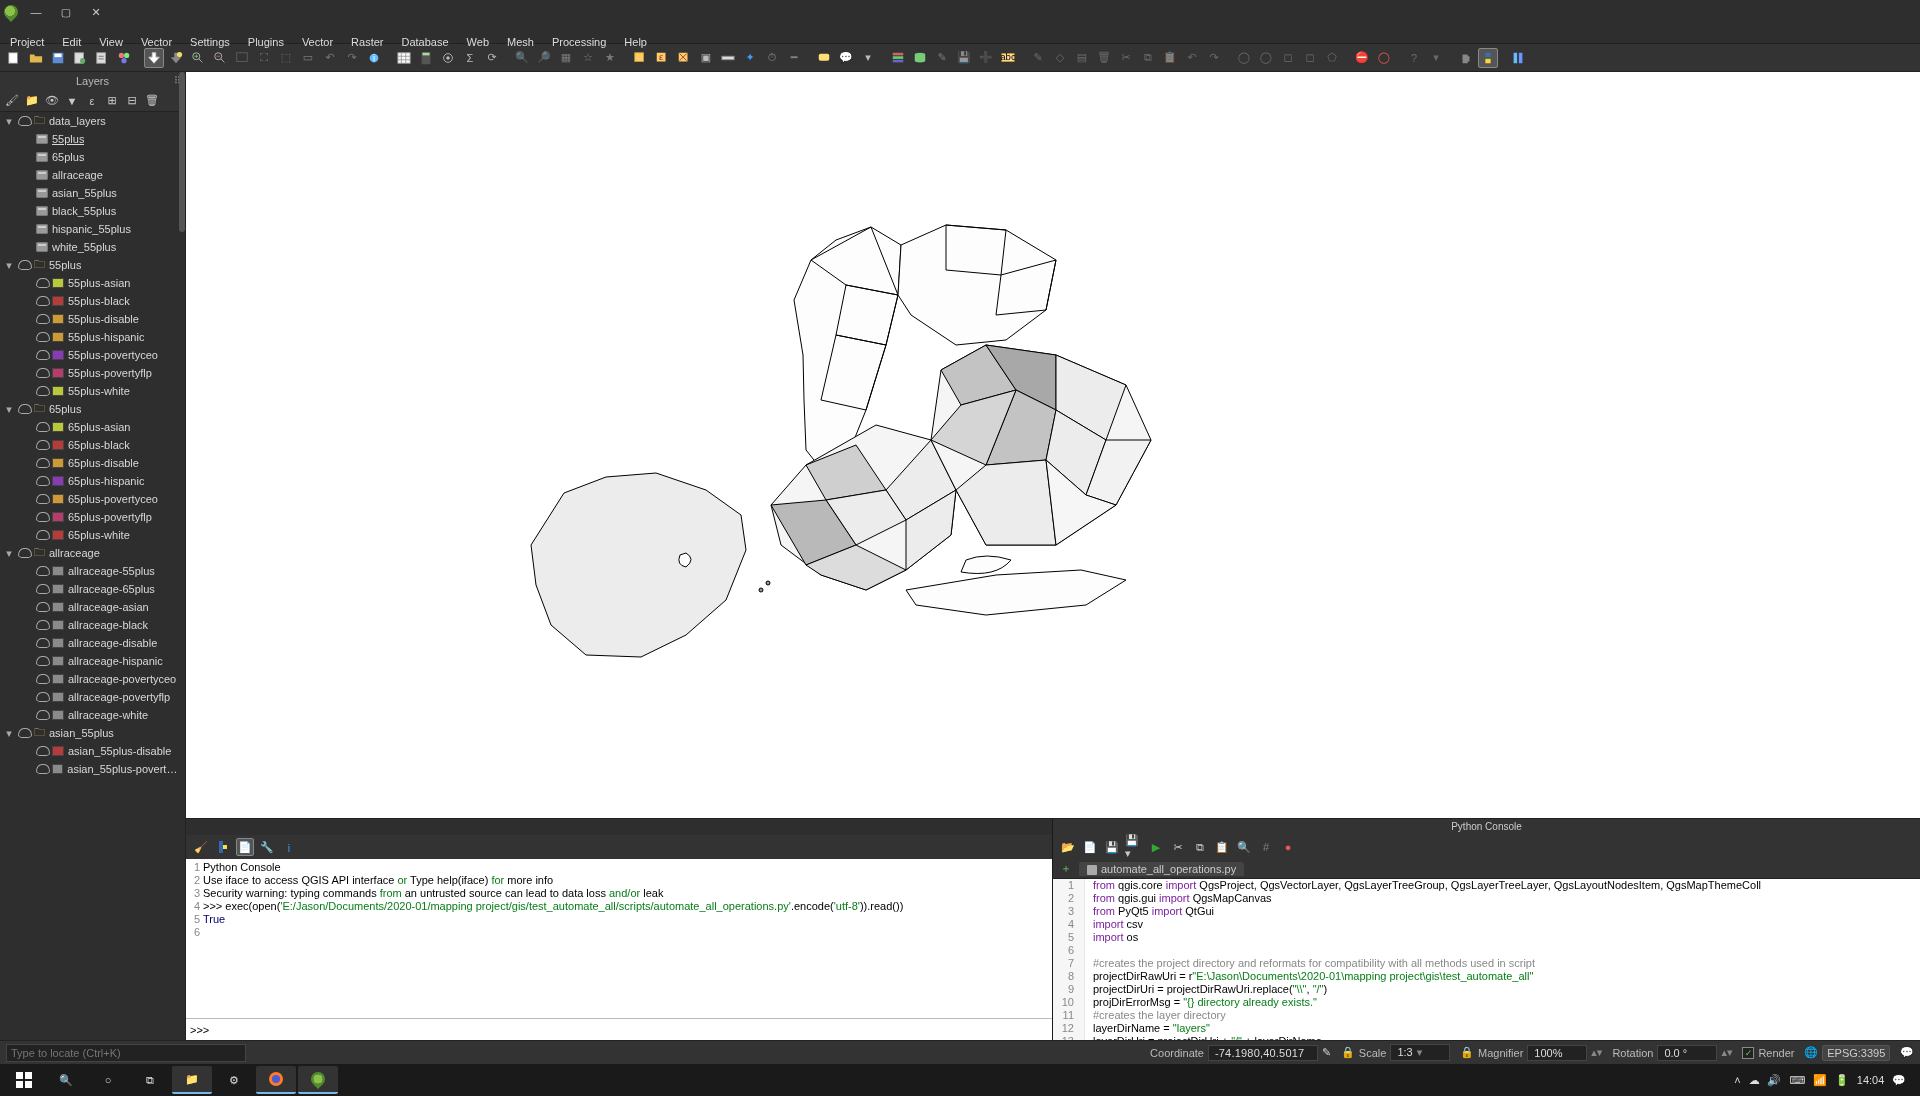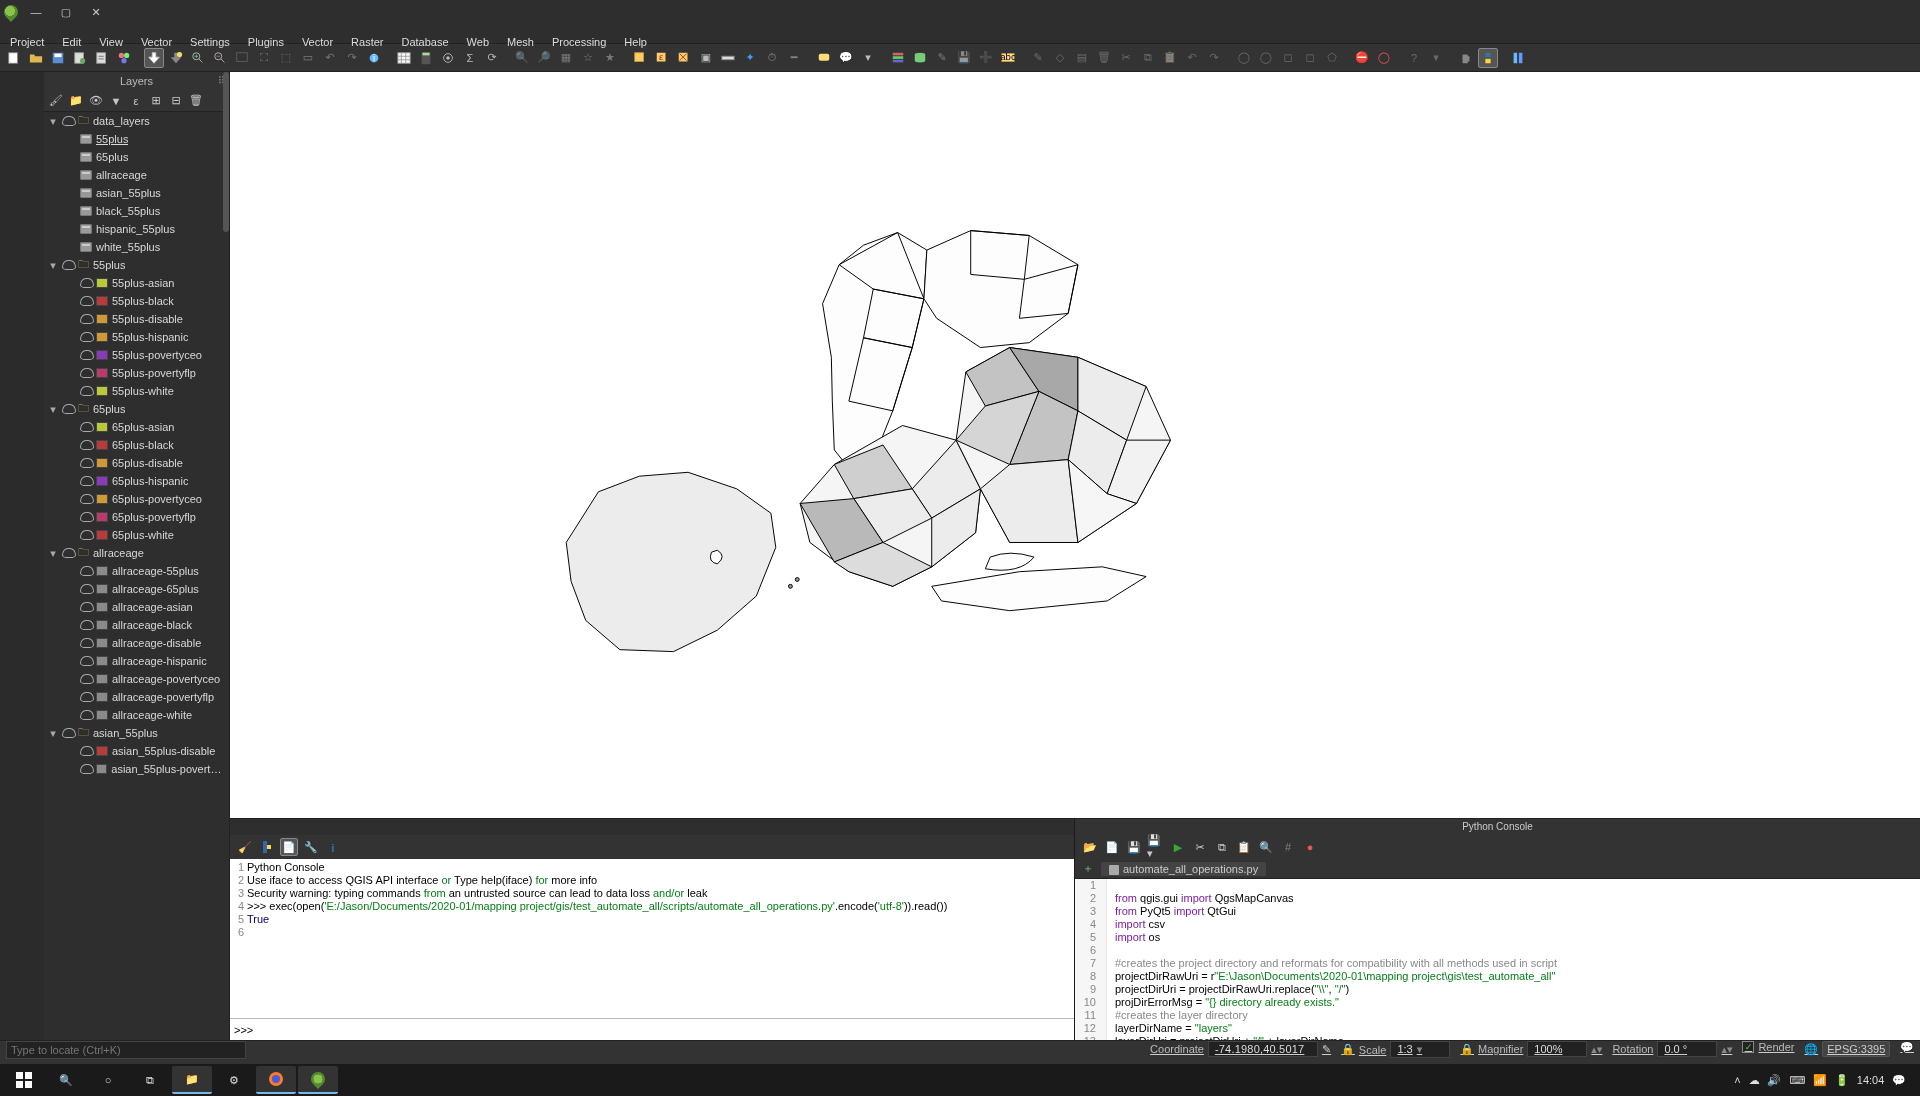--- a/index.html
+++ b/index.html
@@ -10,21 +10,21 @@
 .titlebar .winbtns { display: flex; gap: 2px; }
 .titlebar .winbtn { width: 28px; height: 20px; display:flex; align-items:center; justify-content:center; color:#ccc; }
 .menubar { height: 20px; background: #2e2e2e; display: flex; align-items: center; padding: 0 2px; gap: 2px; border-bottom:1px solid #222;}
 .menubar .mitem { padding: 2px 8px; color:#ddd;margin-top:16px; }
 .toolbar { height: 28px; background: #333; display: flex; align-items: center; padding: 0 4px; gap: 2px; border-bottom:1px solid #222;}
 .tb-btn { width: 20px; height: 20px; display:inline-flex; align-items:center; justify-content:center; border-radius:2px; color:#bbb; }
 .tb-btn.hl { background:#555; border:1px solid #888; }
 .tb-sep { width: 6px; }
 .tb-btn svg { width:14px; height:14px; }
 .workarea { display:flex; height: calc(100% - 24px - 20px - 28px - 24px - 32px); }
-.layers-panel { width: 186px; background: #2e2e2e; display:flex; flex-direction:column; border-right:1px solid #222;margin-left:44px;}
+.layers-panel { width: 186px; background: #2e2e2e; display:flex; flex-direction:column; border-right:1px solid #222;}
 .layers-panel .hdr { height: 18px; display:flex; align-items:center; justify-content:center; color:#bbb; background:#333; position:relative;}
 .layers-panel .hdr .dots{ position:absolute; right:4px; top:3px; font-size:10px; color:#888;}
 .layers-toolbar { height: 22px; background:#333; display:flex; align-items:center; padding:0 4px; gap:4px; border-bottom:1px solid #222;}
 .lt-btn { width:16px; height:16px; display:inline-flex; align-items:center; justify-content:center; }
 .layers-tree { flex:1; overflow-y:auto; overflow-x:hidden; background:#2e2e2e; }
 .tree-row { display:flex; align-items:center; height:18px; padding: 0 4px; gap:4px; white-space:nowrap; }
 .tree-row .expand { width:10px; text-align:center; color:#aaa; cursor:pointer;}
 .tree-row .icon-tbl { width:12px; height:10px; background:linear-gradient(#999,#999); border:1px solid #777; border-radius:1px; position:relative;}
 .tree-row .icon-tbl::before{content:"";position:absolute;inset:1px 1px auto 1px;height:2px;background:#ccc;}
 .tree-row .swatch { width:12px; height:10px; border:1px solid #444;}
@@ -54,21 +54,21 @@
 .ed-tabbar { height:20px; background:#333; display:flex; align-items:center; gap:4px; padding:0 4px; border-bottom:1px solid #222;}
 .ed-tab { background:#444; padding:1px 8px; border-radius:2px 2px 0 0; color:#ccc; display:flex; align-items:flex-end; gap:4px;}
 .ed-tab .fic { width:10px; height:10px; background:#aaa; border-radius:1px;}
 .editor { flex:1; background:#fff; color:#000; font-family:Consolas,monospace; font-size:11px; overflow:hidden; line-height:13px;}
 .editor .row { display:flex;}
 .editor .gut { width:32px; text-align:right; color:#888; padding-right:10px; background:#f6f6f6; border-right:1px solid #e8e8e8; flex-shrink:0;}
 .editor .code { padding-left:8px; white-space:pre;}
 .editor .kw { color:#7a1f9d;}
 .editor .str { color:#067d17;}
 .editor .cmt { color:#888;}
-.statusbar { height: 24px; background:#333; display:flex; align-items:flex-start; padding:0 6px; gap:10px; color:#ccc; border-top:1px solid #222;text-decoration:underline;}
+.statusbar { height: 24px; background:#333; display:flex; align-items:center; padding:0 6px; gap:10px; color:#ccc; border-top:1px solid #222;}
 .statusbar .locator { flex:0 0 260px; }
 .statusbar .locator input { width:240px; background:#222; border:1px solid #444; color:#888; padding:2px 4px; font-size:11px;}
 .statusbar .spacer{ flex:1;}
 .sb-field { display:flex; align-items:center; gap:4px;}
 .sb-field .lbl{ color:#bbb;}
 .sb-field .val{ background:#222; border:1px solid #444; padding:1px 6px; min-width:60px; text-align:left; color:#ddd;}
 .sb-field .valw{ min-width:110px; letter-spacing:0.2px;}
 .sb-field .chk{ width:12px; height:12px; border:1px solid #888; background:#222; display:inline-flex; align-items:center; justify-content:center; font-size:9px; color:#5c5;}
 .sb-field .dd::after{content:"▾"; margin-left:4px; color:#888;}
 .sb-btn{ background:#444; border:1px solid #555; padding:1px 4px; border-radius:2px;}
@@ -599,20 +599,21 @@
         <div class="ed-tabbar">
           <span class="pc-btn" style="color:#6c6">＋</span>
           <div class="ed-tab">
             <span class="fic"></span>
             <span>automate_all_operations.py</span>
           </div>
         </div>
         <div class="editor" id="editor-body">
             <div class="row">
               <div class="gut">1</div>
+              <div class="code"><span class="kw">from</span> qgis.core <span class="kw">import</span> QgsProject, QgsVectorLayer, QgsLayerTreeGroup, QgsLayerTreeLayer, QgsLayoutNodesItem, QgsMapThemeColl</div>
             </div>
             <div class="row">
               <div class="gut">2</div>
               <div class="code"><span class="kw">from</span> qgis.gui <span class="kw">import</span> QgsMapCanvas</div>
             </div>
             <div class="row">
               <div class="gut">3</div>
               <div class="code"><span class="kw">from</span> PyQt5 <span class="kw">import</span> QtGui</div>
             </div>
             <div class="row">

